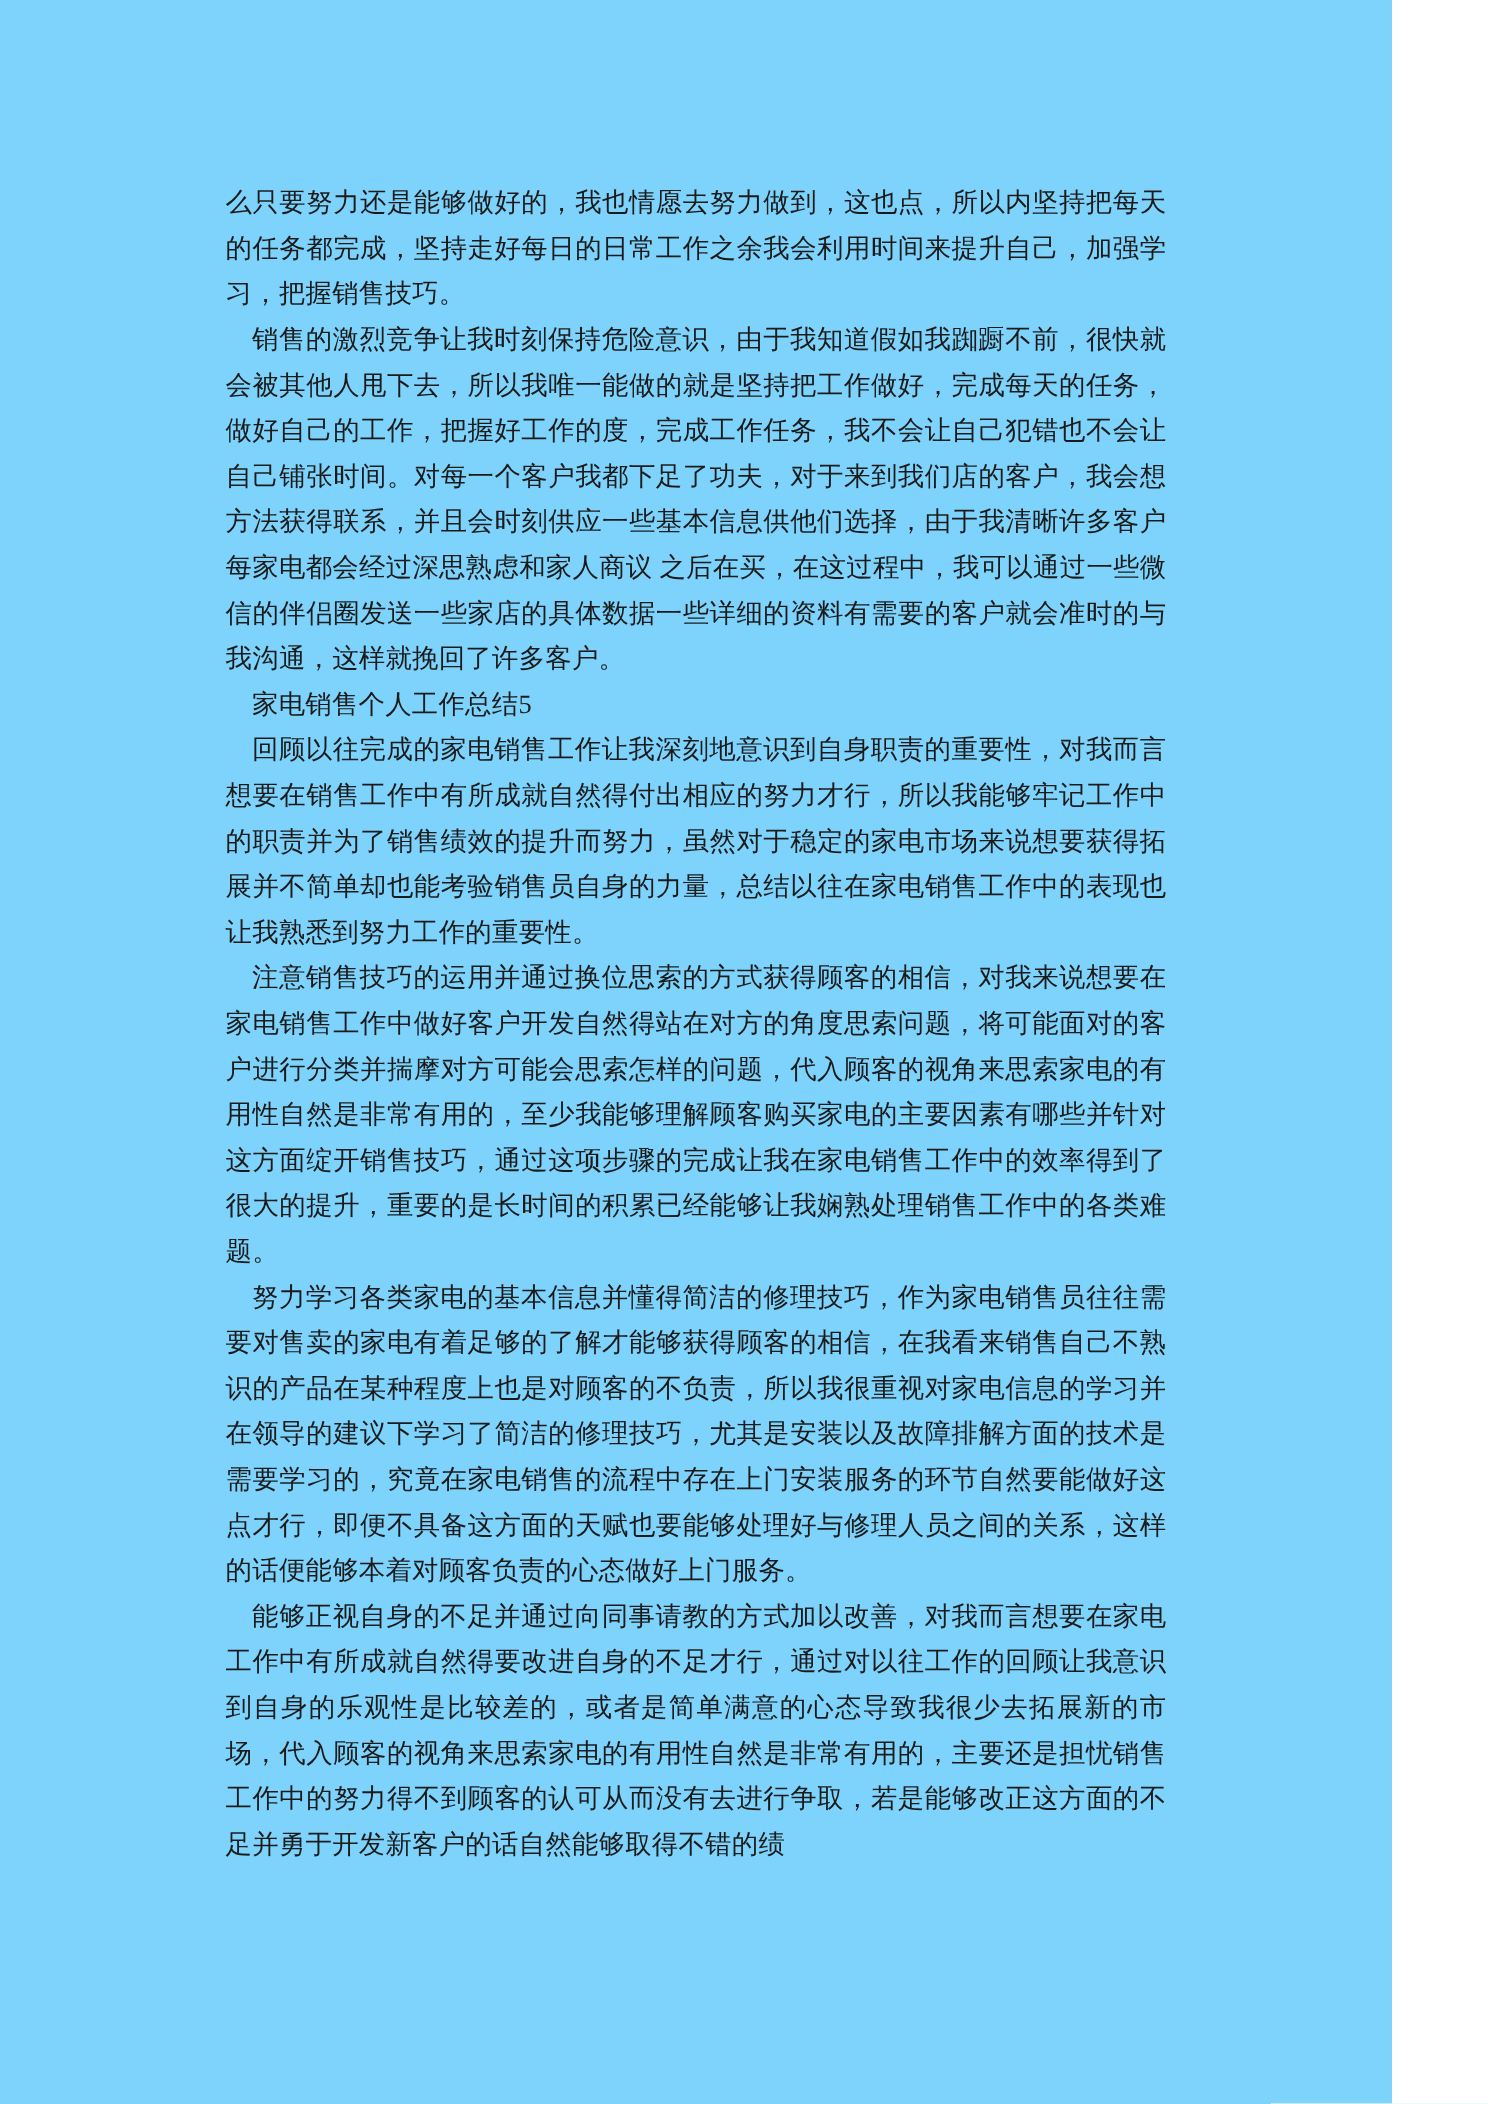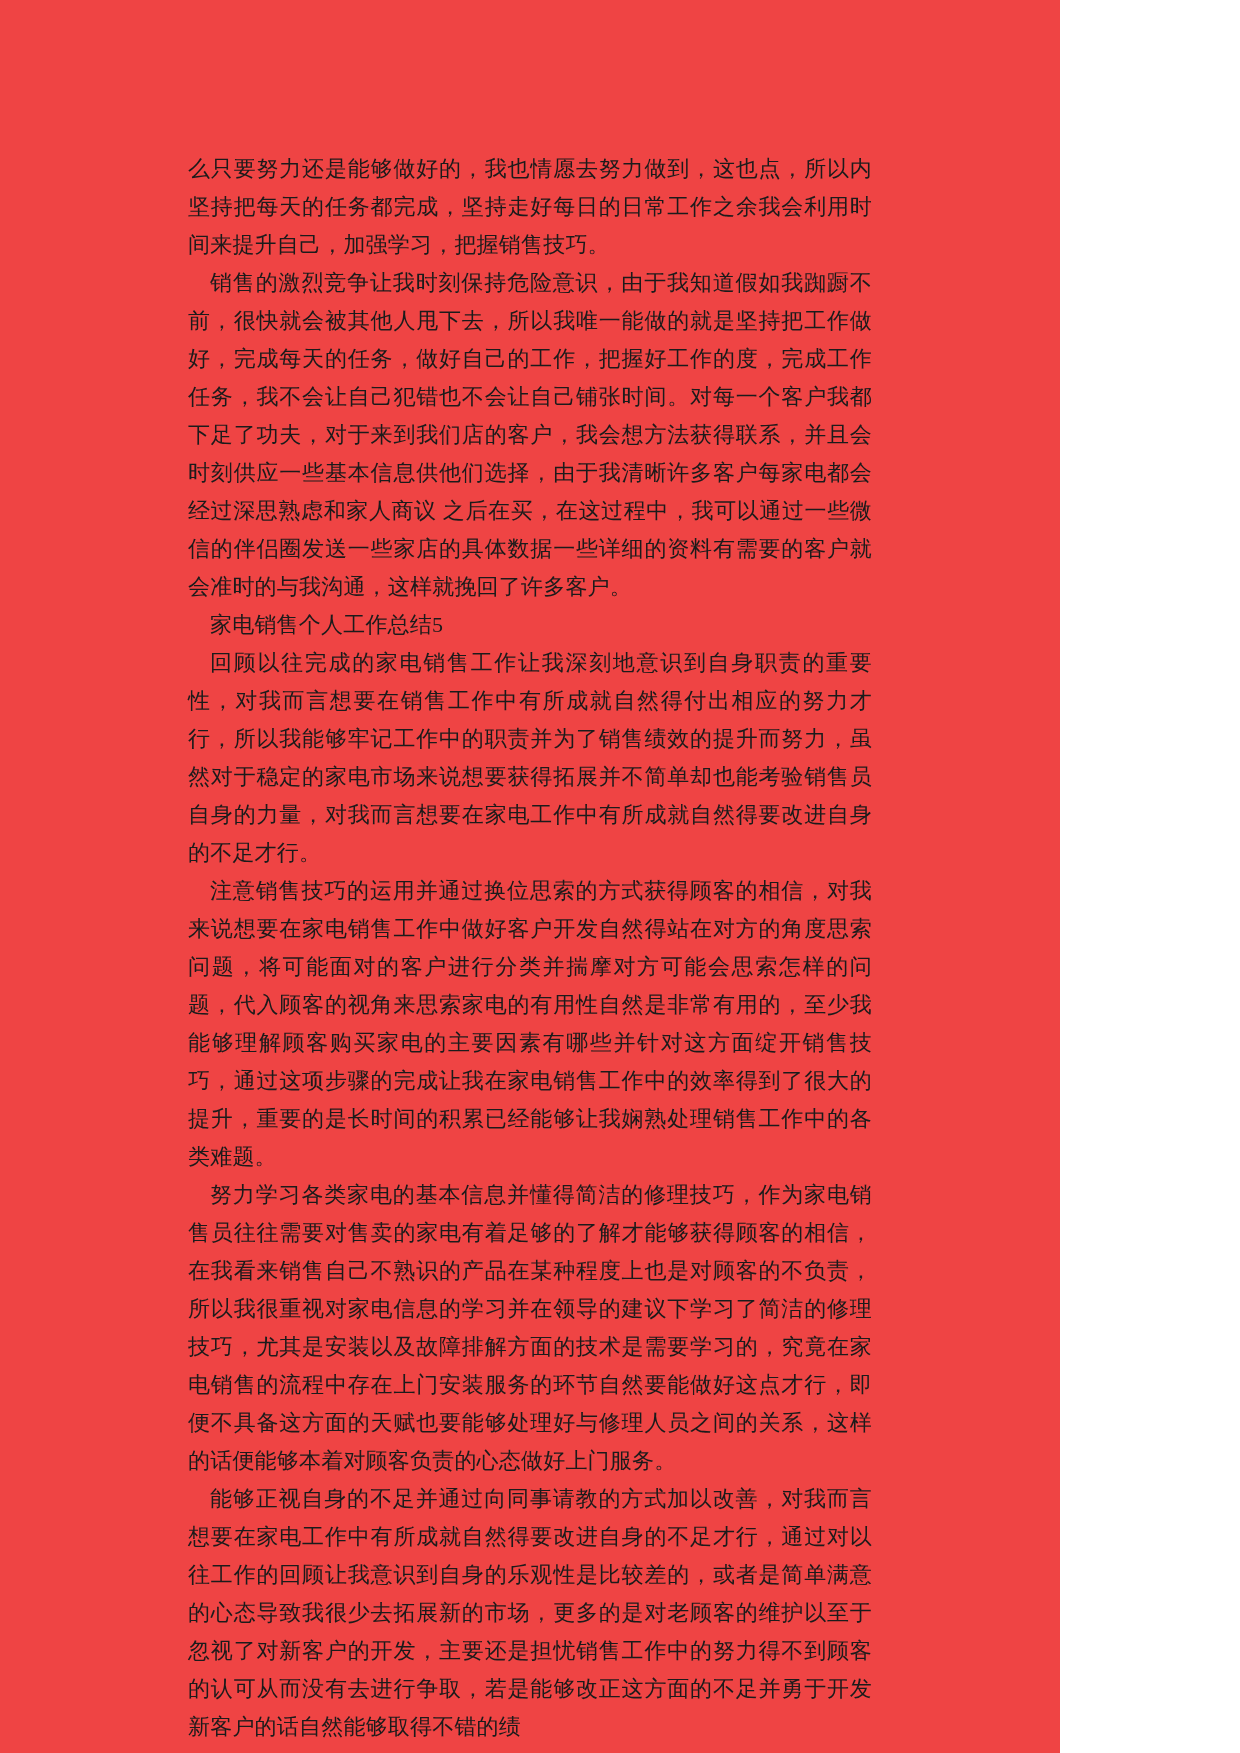--- a/index.html
+++ b/index.html
@@ -3,24 +3,24 @@
 <meta charset="utf-8">
 <title>家电销售个人工作总结</title>
 <style>
   html, body {
     margin: 0;
     padding: 0;
     background: #ffffff;
   }
   .doc-page {
     box-sizing: border-box;
-    width: 1060px;
+    width: 1160px;
     height: 1753px;
     margin: 0;
-    background: #ef4444;
+    background: #7dd3fc;
     padding: 150px 188px 0 188px;
     overflow: hidden;
   }
   .doc-page p {
     margin: 0;
     padding: 0;
     font-family: "Liberation Serif", "DejaVu Serif", serif;
     font-size: 22px;
     line-height: 38px;
     color: #1b1b1b;
@@ -41,20 +41,20 @@
 <body>
 
 <div class="doc-page">
   <p class="body-para">么只要努力还是能够做好的，我也情愿去努力做到，这也点，所以内坚持把每天的任务都完成，坚持走好每日的日常工作之余我会利用时间来提升自己，加强学习，把握销售技巧。</p>
 
   <p class="body-para indent">销售的激烈竞争让我时刻保持危险意识，由于我知道假如我踟蹰不前，很快就会被其他人甩下去，所以我唯一能做的就是坚持把工作做好，完成每天的任务，做好自己的工作，把握好工作的度，完成工作任务，我不会让自己犯错也不会让自己铺张时间。对每一个客户我都下足了功夫，对于来到我们店的客户，我会想方法获得联系，并且会时刻供应一些基本信息供他们选择，由于我清晰许多客户每家电都会经过深思熟虑和家人商议 之后在买，在这过程中，我可以通过一些微信的伴侣圈发送一些家店的具体数据一些详细的资料有需要的客户就会准时的与我沟通，这样就挽回了许多客户。</p>
 
 
   <p class="heading-line">家电销售个人工作总结5</p>
 
-  <p class="body-para indent">回顾以往完成的家电销售工作让我深刻地意识到自身职责的重要性，对我而言想要在销售工作中有所成就自然得付出相应的努力才行，所以我能够牢记工作中的职责并为了销售绩效的提升而努力，虽然对于稳定的家电市场来说想要获得拓展并不简单却也能考验销售员自身的力量，对我而言想要在家电工作中有所成就自然得要改进自身的不足才行。</p>
+  <p class="body-para indent">回顾以往完成的家电销售工作让我深刻地意识到自身职责的重要性，对我而言想要在销售工作中有所成就自然得付出相应的努力才行，所以我能够牢记工作中的职责并为了销售绩效的提升而努力，虽然对于稳定的家电市场来说想要获得拓展并不简单却也能考验销售员自身的力量，总结以往在家电销售工作中的表现也让我熟悉到努力工作的重要性。</p>
 
   <p class="body-para indent">注意销售技巧的运用并通过换位思索的方式获得顾客的相信，对我来说想要在家电销售工作中做好客户开发自然得站在对方的角度思索问题，将可能面对的客户进行分类并揣摩对方可能会思索怎样的问题，代入顾客的视角来思索家电的有用性自然是非常有用的，至少我能够理解顾客购买家电的主要因素有哪些并针对这方面绽开销售技巧，通过这项步骤的完成让我在家电销售工作中的效率得到了很大的提升，重要的是长时间的积累已经能够让我娴熟处理销售工作中的各类难题。</p>
 
   <p class="body-para indent">努力学习各类家电的基本信息并懂得简洁的修理技巧，作为家电销售员往往需要对售卖的家电有着足够的了解才能够获得顾客的相信，在我看来销售自己不熟识的产品在某种程度上也是对顾客的不负责，所以我很重视对家电信息的学习并在领导的建议下学习了简洁的修理技巧，尤其是安装以及故障排解方面的技术是需要学习的，究竟在家电销售的流程中存在上门安装服务的环节自然要能做好这点才行，即便不具备这方面的天赋也要能够处理好与修理人员之间的关系，这样的话便能够本着对顾客负责的心态做好上门服务。</p>
 
-  <p class="body-para indent">能够正视自身的不足并通过向同事请教的方式加以改善，对我而言想要在家电工作中有所成就自然得要改进自身的不足才行，通过对以往工作的回顾让我意识到自身的乐观性是比较差的，或者是简单满意的心态导致我很少去拓展新的市场，更多的是对老顾客的维护以至于忽视了对新客户的开发，主要还是担忧销售工作中的努力得不到顾客的认可从而没有去进行争取，若是能够改正这方面的不足并勇于开发新客户的话自然能够取得不错的绩</p>
+  <p class="body-para indent">能够正视自身的不足并通过向同事请教的方式加以改善，对我而言想要在家电工作中有所成就自然得要改进自身的不足才行，通过对以往工作的回顾让我意识到自身的乐观性是比较差的，或者是简单满意的心态导致我很少去拓展新的市场，代入顾客的视角来思索家电的有用性自然是非常有用的，主要还是担忧销售工作中的努力得不到顾客的认可从而没有去进行争取，若是能够改正这方面的不足并勇于开发新客户的话自然能够取得不错的绩</p>
 </div>
 
 </body></html>

